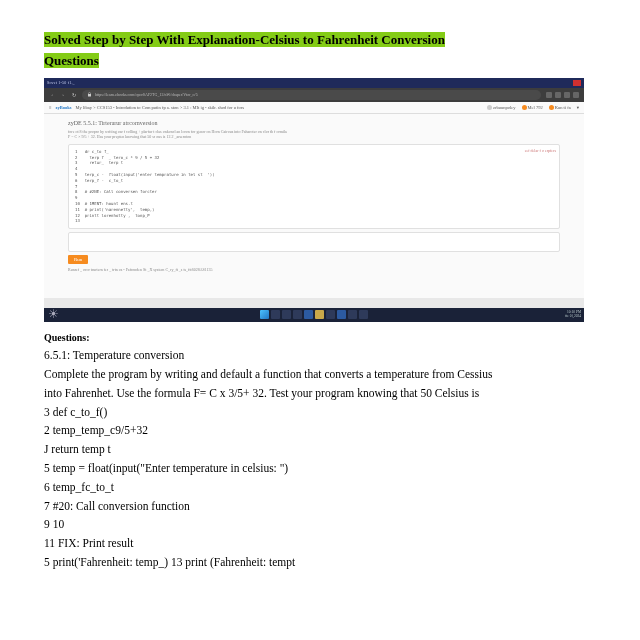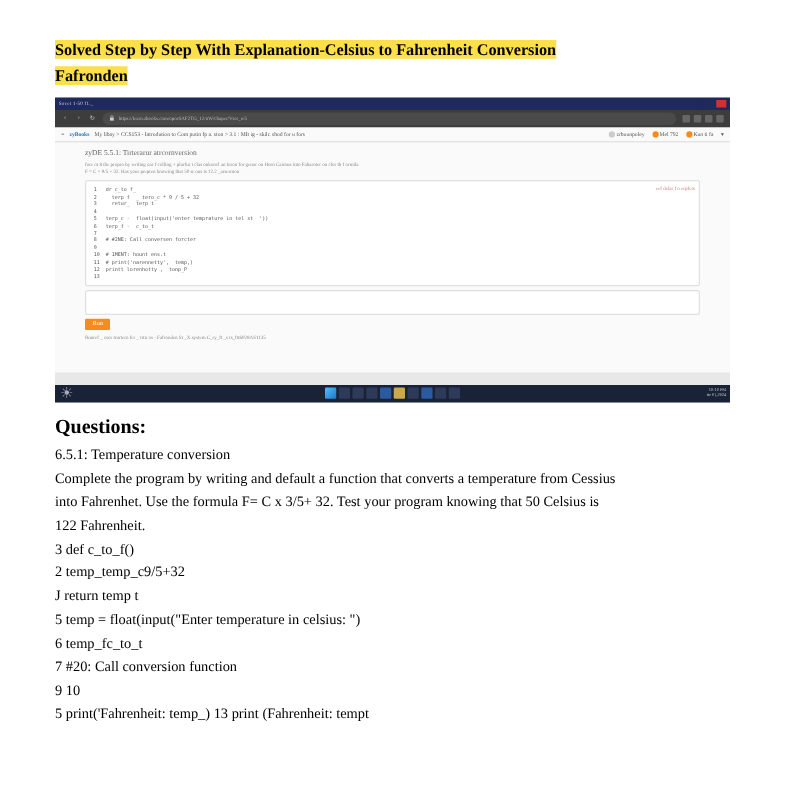--- a/index.html
+++ b/index.html
@@ -1,18 +1,18 @@
 <!DOCTYPE html>
 <html><head>
   <meta charset="utf-8">
   <style>
     * { box-sizing: border-box; margin: 0; padding: 0; }
     body { width: 640px; height: 640px; background: #fff; font-family: "Times New Roman", serif; font-size: 12px; color: #000; overflow: hidden; }
     .page { padding: 30px 40px 10px 44px; }
-    .title { background: #fde047; font-weight: bold; font-size: 13px; display: inline; line-height: 1.6; }
+    .title { background: #84cc16; font-weight: bold; font-size: 13px; display: inline; line-height: 1.6; }
     .title-wrap { margin-bottom: 6px; max-width: 540px; }
 
     .screenshot { margin-top: 4px; width: 540px; height: 244px; position: relative; background: #e8e8e8; border: 0; }
     .titlebar { height: 10px; background: #1f2a5a; display: flex; align-items: center; justify-content: space-between; padding: 0 3px; }
     .tb-left { color: #c8d0f0; font-size: 4px; letter-spacing: 0.2px; }
     .tb-ctrl { display: flex; gap: 2px; }
     .tb-ctrl span { width: 8px; height: 6px; }
     .tb-min { background: #1f2a5a; }
     .tb-max { background: #1f2a5a; }
     .tb-close { background: #d03030; }
@@ -49,30 +49,30 @@
     .taskbar { position: absolute; bottom: 0; left: 0; right: 0; height: 14px; background: #1a2238; display: flex; align-items: center; justify-content: center; gap: 2px; }
     .taskbar .tb-icon { width: 9px; height: 9px; background: #2e3a5a; border-radius: 1px; }
     .taskbar .tb-icon.win { background: linear-gradient(135deg,#4cc2ff,#2176c5); }
     .taskbar .tb-icon.y { background: #c9a94a; }
     .taskbar .tb-icon.bl { background: #2c5aa0; }
     .taskbar-right { position: absolute; right: 3px; color: #bcc; font-size: 3.5px; text-align: right; line-height: 1.1; }
     .taskbar-left { position: absolute; left: 4px; }
     .taskbar-left .wx { width: 8px; height: 8px; color: #aab; }
 
     .questions { margin-top: 8px; font-size: 11.5px; line-height: 1.55; }
-    .questions h3 { font-weight: bold; font-size: 16px; margin-bottom: 2px; }
+    .questions h3 { font-weight: bold; font-size: 10px; margin-bottom: 2px; }
     .qline { margin-bottom: 1px; }
   </style>
 </head>
 <body>
 
 <div class="page">
   <div class="title-wrap">
     <span class="title">Solved Step by Step With  Explanation-Celsius to Fahrenheit Conversion</span><br>
-    <span class="title">Fafronden</span>
+    <span class="title">Questions</span>
   </div>
 
   <div class="screenshot">
     <div class="titlebar">
       <span class="tb-left">  Sovet 1-50 f1._</span>
       <div class="tb-ctrl">
         <span class="tb-min"></span>
         <span class="tb-max"></span>
         <span class="tb-close"></span>
       </div>
@@ -163,23 +163,23 @@
         <span>10:10 PM</span><br><span>tte 0},2024</span>
       </div>
     </div>
   </div>
 
   <div class="questions">
     <h3>Questions:</h3>
     <div class="qline">6.5.1: Temperature conversion</div>
     <div class="qline">Complete the program by writing and default a function that converts a temperature from Cessius</div>
     <div class="qline">into Fahrenhet. Use the formula F= C x 3/5+ 32. Test your program knowing that 50 Celsius is</div>
-    <div class="qline">122 Fahrenheit.</div>
     <div class="qline">3 def c_to_f()</div>
     <div class="qline">2 temp_temp_c9/5+32</div>
     <div class="qline">J return temp t</div>
     <div class="qline">5 temp = float(input("Enter temperature in celsius: ")</div>
     <div class="qline">6 temp_fc_to_t</div>
     <div class="qline">7 #20: Call conversion function</div>
     <div class="qline">9 10</div>
+    <div class="qline">11 FIX: Print result</div>
     <div class="qline">5 print('Fahrenheit: temp_) 13 print (Fahrenheit: tempt</div>
   </div>
 </div>
 
 </body></html>

